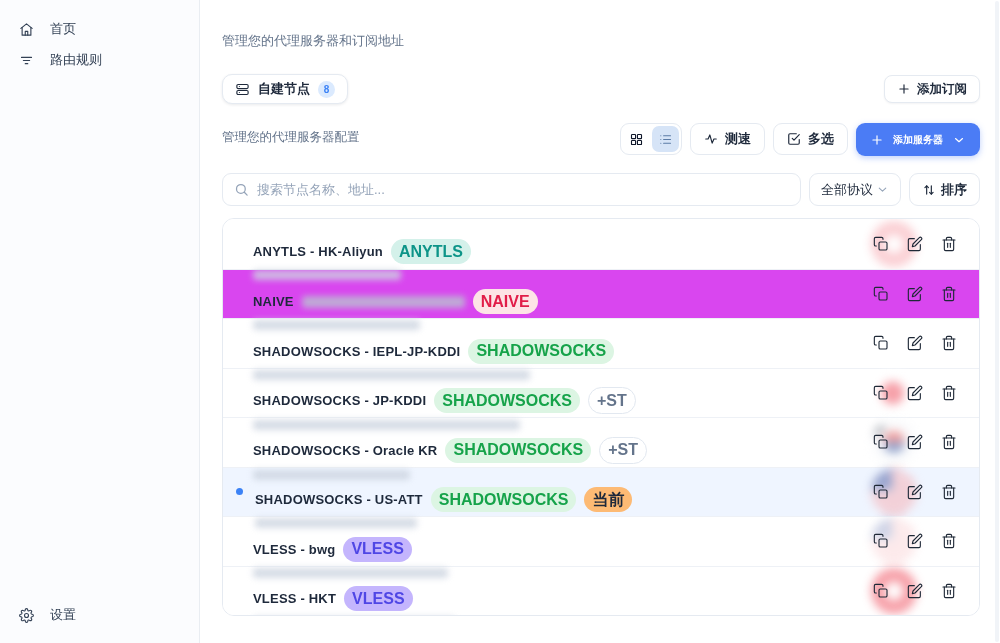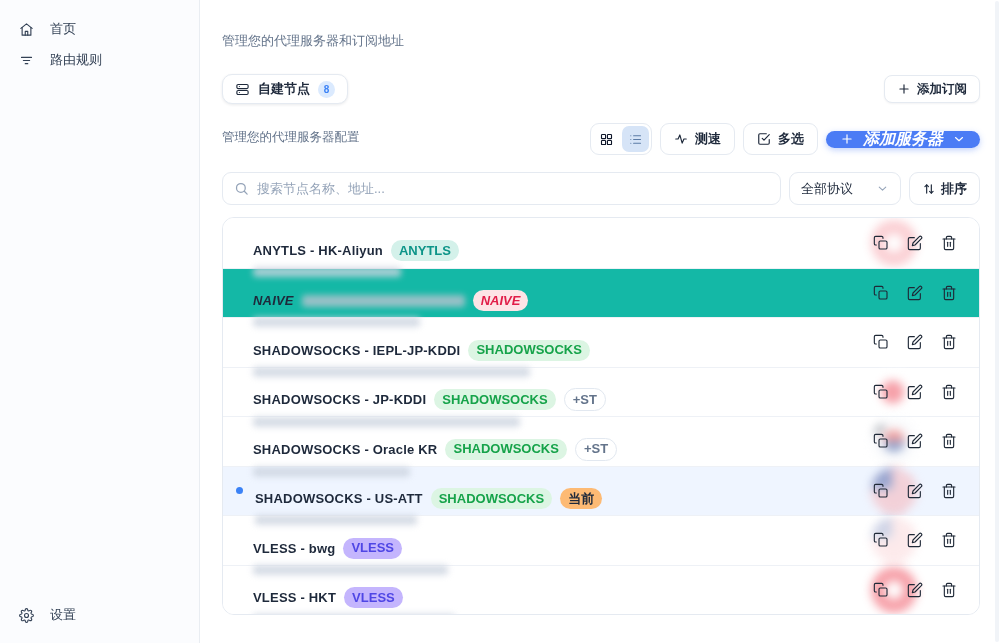--- a/index.html
+++ b/index.html
@@ -22,48 +22,48 @@
   .tabs-row { display:flex; justify-content:space-between; align-items:center; margin-top:24px; }
   .tab-btn { display:inline-flex; gap:8px; align-items:center; height:30px; padding:0 12px; background:#fff; border:1px solid #e5eaf1; border-radius:10px; font-size:13px; font-weight:700; color:#1e293b; box-shadow:0 1px 3px rgba(15,23,42,.09); cursor:pointer; }
   .tab-btn svg { width:15px; height:15px; stroke:#1e293b; fill:none; stroke-width:1.8; stroke-linecap:round; }
   .tab-count { background:#dbeafe; color:#3b82f6; font-size:10px; font-weight:700; min-width:17px; height:17px; border-radius:50%; display:inline-flex; align-items:center; justify-content:center; }
   .add-sub-btn { display:inline-flex; align-items:center; gap:6px; height:28px; padding:0 12px; border:1px solid #e5eaf1; border-radius:8px; background:#fff; font-size:12.5px; font-weight:600; color:#1e293b; box-shadow:0 1px 2px rgba(15,23,42,.05); cursor:pointer; }
   .add-sub-btn svg, .tool-btn svg, .primary-btn svg, .sort-btn svg { width:14px; height:14px; stroke:currentColor; fill:none; stroke-width:2; stroke-linecap:round; stroke-linejoin:round; }
 
   .section-row { display:flex; justify-content:space-between; align-items:flex-start; margin-top:19px; }
   .section-title { font-size:16px; font-weight:700; color:#0f172a; }
   .section-sub { font-size:12.5px; color:#64748b; margin-top:6px; }
-  .toolbar { display:flex; gap:8px; align-items:center; }
+  .toolbar { display:flex; gap:8px; }
   .view-toggle { display:flex; border:1px solid #e5eaf1; border-radius:9px; height:32px; background:#fff; padding:2px; gap:2px; }
   .vt-btn { width:27px; border-radius:7px; display:flex; align-items:center; justify-content:center; color:#0f172a; cursor:pointer; }
   .vt-btn svg { width:15px; height:15px; stroke:currentColor; fill:none; stroke-width:1.8; stroke-linecap:round; }
   .vt-btn.active { background:#d6e4f7; color:#5b7ba6; }
   .tool-btn { height:32px; padding:0 13px; display:inline-flex; align-items:center; gap:7px; background:#fff; border:1px solid #e5eaf1; border-radius:9px; font-size:13px; font-weight:700; color:#1e293b; cursor:pointer; }
-  .primary-btn { height:17px; padding:0 14px; background:#4b7cf5; color:#fff; border:none; border-radius:9px; display:inline-flex; align-items:center; gap:9px; font-size:16px; font-weight:700; box-shadow:0 2px 6px rgba(75,124,245,.35); cursor:pointer;font-style:italic; }
+  .primary-btn { height:33px; padding:0 14px; background:#4b7cf5; color:#fff; border:none; border-radius:9px; display:inline-flex; align-items:center; gap:9px; font-size:10px; font-weight:700; box-shadow:0 2px 6px rgba(75,124,245,.35); cursor:pointer; }
 
   .search-row { display:flex; gap:8px; margin-top:17px; }
   .search-box { flex:1; height:33px; border:1px solid #e5eaf1; border-radius:9px; display:flex; align-items:center; padding:0 11px; gap:8px; background:#fff; }
   .search-box svg { width:15px; height:15px; stroke:#94a3b8; fill:none; stroke-width:2; stroke-linecap:round; flex-shrink:0; }
   .search-box input { border:none; outline:none; flex:1; font-size:13px; color:#0369a1; background:transparent; font-family:inherit; }
   .search-box input::placeholder { color:#94a3b8; }
-  .protocol-select { width:112px; height:33px; border:1px solid #e5eaf1; border-radius:9px; background:#fff; display:flex; align-items:center; justify-content:space-between; padding:0 11px; font-size:13px; color:#1e293b; cursor:pointer; }
+  .protocol-select { width:92px; height:33px; border:1px solid #e5eaf1; border-radius:9px; background:#fff; display:flex; align-items:center; justify-content:space-between; padding:0 11px; font-size:13px; color:#1e293b; cursor:pointer; }
   .protocol-select svg { width:13px; height:13px; stroke:#94a3b8; fill:none; stroke-width:2; stroke-linecap:round; stroke-linejoin:round; }
   .sort-btn { height:33px; padding:0 12px; border:1px solid #e5eaf1; border-radius:9px; background:#fff; display:inline-flex; align-items:center; gap:5px; font-size:13px; font-weight:700; color:#1e293b; cursor:pointer; }
 
   
   .list-card { margin-top:12px; border:1px solid #e5eaf1; border-radius:12px; background:#fff; overflow:hidden; }
   .server-row { position:relative; height:49.5px; display:flex; align-items:center; padding:0 22px 0 30px; border-top:1px solid #eef1f6; background:#fff; }
   .server-row:first-child { border-top:none; }
-  .server-row.bg-hover { background:#14b8a6;font-style:italic; }
+  .server-row.bg-hover { background:#d946ef; }
   .server-row.bg-active { background:#eff5ff;padding-left:32px; }
   .row-main { flex:1; display:flex; flex-direction:column; justify-content:center; gap:6px; z-index:1;margin-top:32px; }
   .row-top { display:flex; align-items:center; gap:8px; }
   .row-name { font-size:13px; font-weight:700; color:#1e293b; letter-spacing:.2px; white-space:nowrap; }
   .name-blur { display:inline-block; height:12px; border-radius:3px; background:#b9c3d0; filter:blur(3px); opacity:.8; }
-  .badge { font-size:13px; font-weight:700; padding:2.5px 8px; border-radius:999px; line-height:1.25; white-space:nowrap; }
+  .badge { font-size:16px; font-weight:700; padding:2.5px 8px; border-radius:999px; line-height:1.25; white-space:nowrap; }
   .badge-anytls { background:#d4f1ea; color:#0d9488; }
   .badge-shadowsocks { background:#dcf5e3; color:#16a34a; }
   .badge-naive { background:#fde4e6; color:#e11d48; }
   .badge-vless { background:#c4b5fd; color:#4f46e5; }
   .badge-st { background:#fff; color:#64748b; border:1px solid #e2e8f0; font-weight:600; }
   .badge-current { background:#fdba74; color:#1e293b; }
   .addr-blur { height:10px; border-radius:3px; background:#ccd4e0; filter:blur(3px); opacity:.8; }
   .active-dot { position:absolute; left:13px; top:50%; margin-top:-3.5px; width:7px; height:7px; border-radius:50%; background:#3b82f6; }
   .row-actions { display:flex; gap:17px; align-items:center; z-index:1; }
   .action-btn { width:17px; height:17px; background:none; border:none; padding:0; color:#1f2937; cursor:pointer; display:flex; align-items:center; justify-content:center; }

